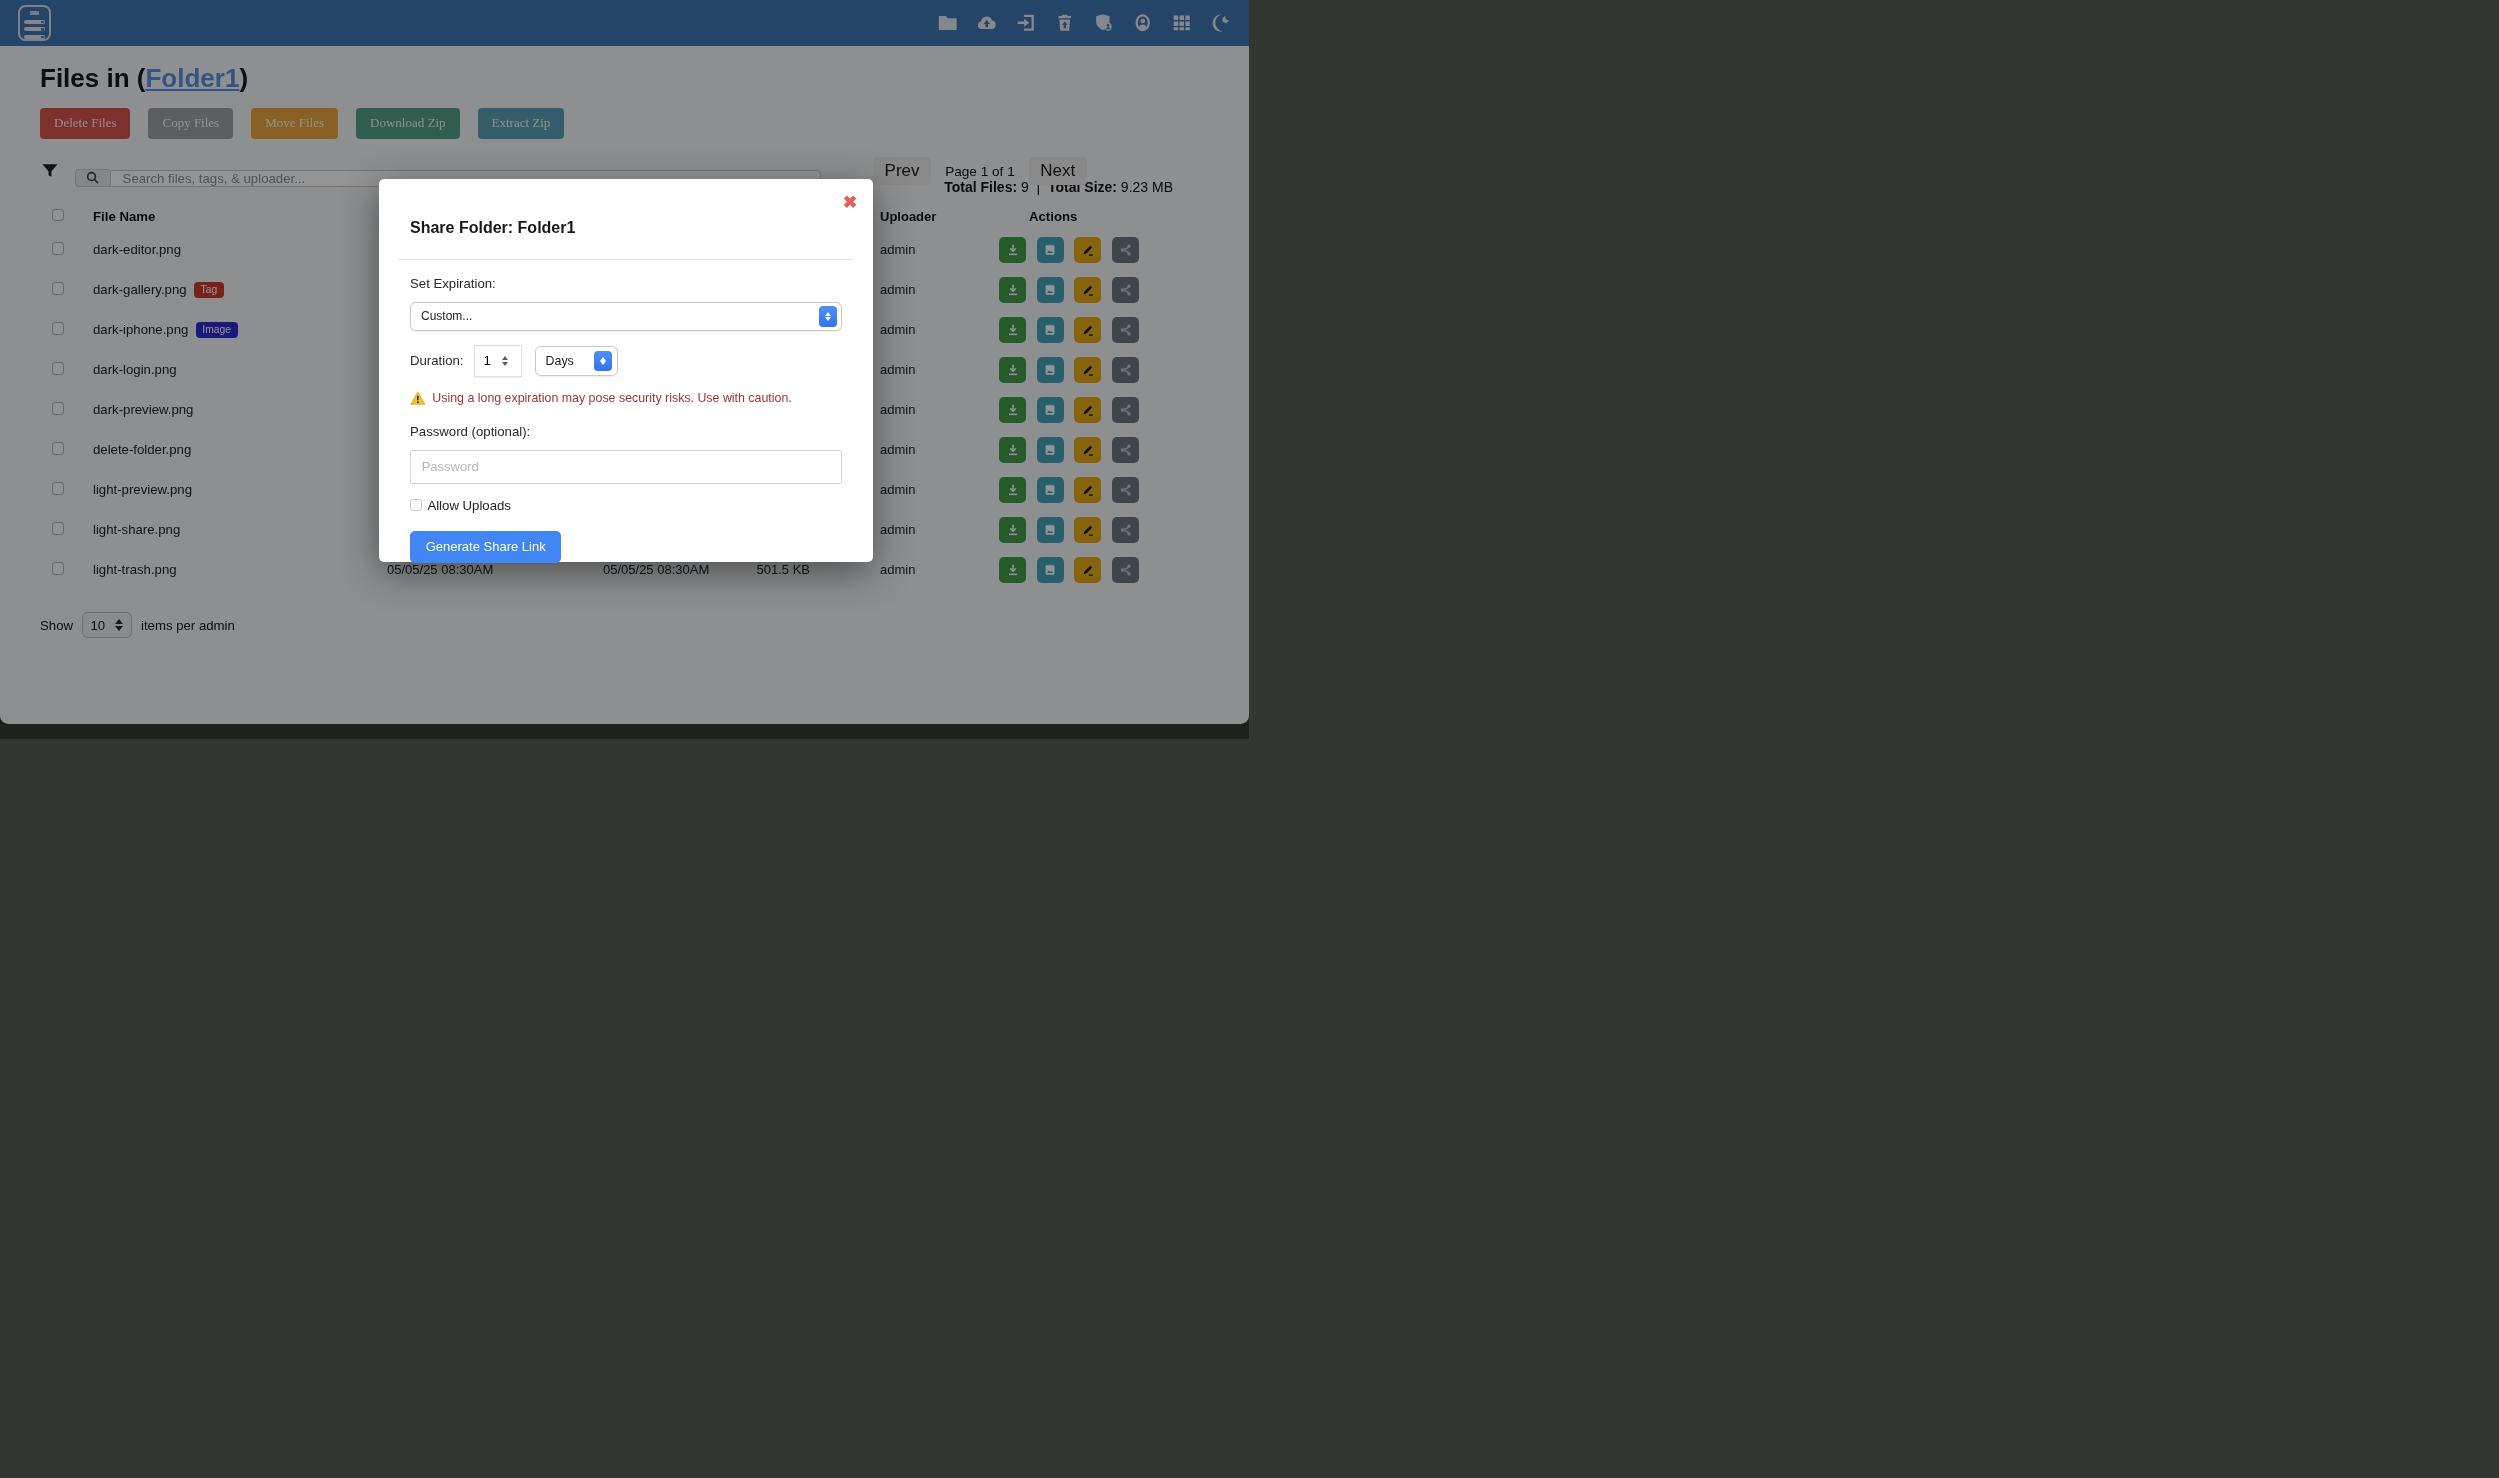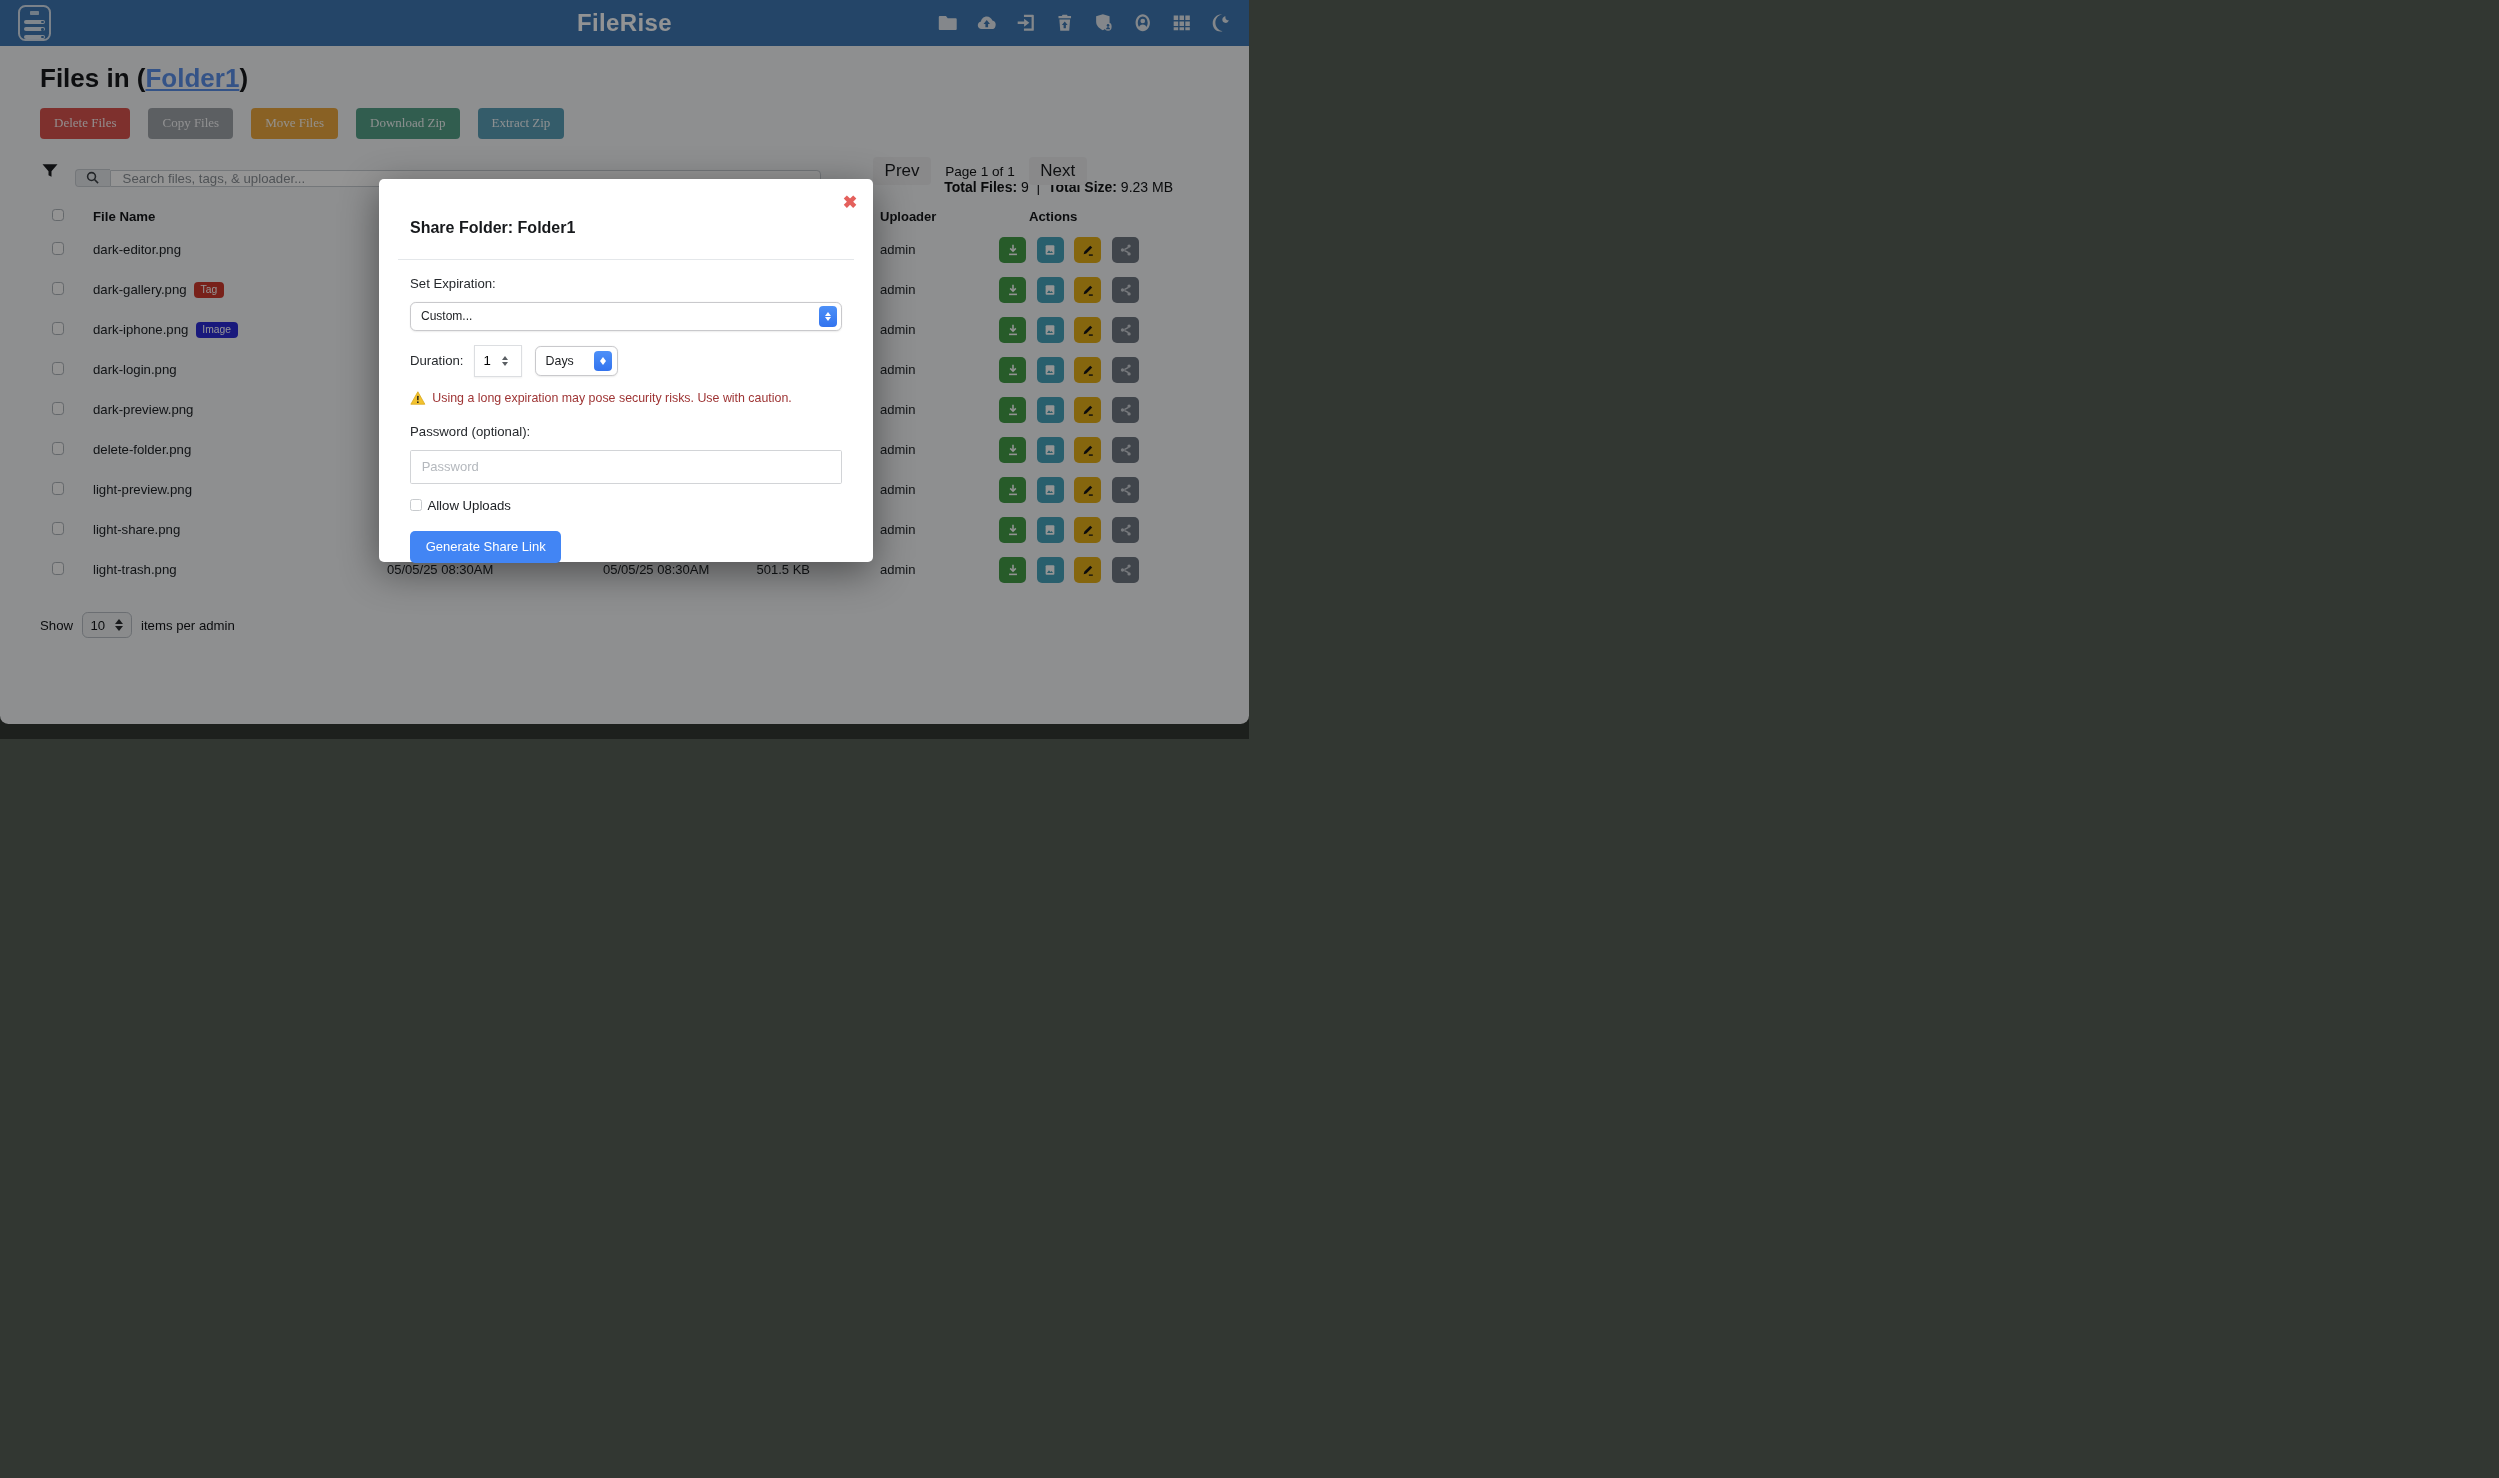--- a/index.html
+++ b/index.html
@@ -172,21 +172,20 @@
 
 <div class="app">
 
   <div class="navbar">
     <div class="menu-btn">
       <span class="cap"></span>
         <span class="bar"></span>
         <span class="bar"></span>
         <span class="bar"></span>
     </div>
-    <div class="nav-title">FileRise</div>
     <div class="nav-icons">
       <span class="nicon">
         <svg viewBox="0 0 24 24">
             <path d="M3 4.5h7l2 2.5h9c.6 0 1 .4 1 1v11c0 .6-.4 1-1 1H3c-.6 0-1-.4-1-1v-13c0-.8.4-1.5 1-1.5z"></path>
           </svg>
       </span>
       <span class="nicon">
         <svg viewBox="0 0 24 24">
             <path d="M18.7 19H6.3C3.9 19 2 17.1 2 14.7c0-2.1 1.5-3.9 3.5-4.2C6 7.4 8.7 5 12 5c2.9 0 5.4 1.9 6.3 4.6C20.4 10 22 11.8 22 14c0 2.8-1.5 5-3.3 5z"></path>
             <path d="M12 9l3.6 4.4h-2.1V17h-3v-3.6H8.4z" fill="#3f78b3"></path>

